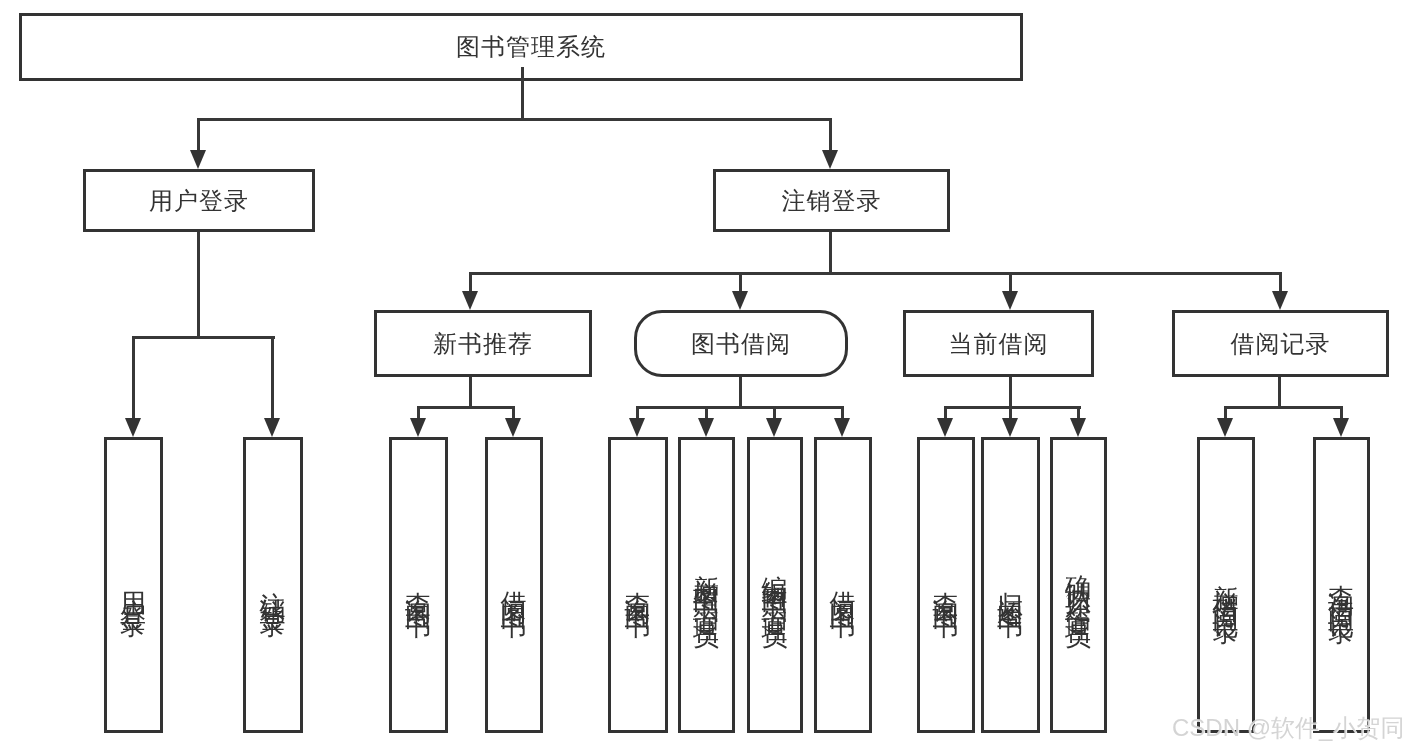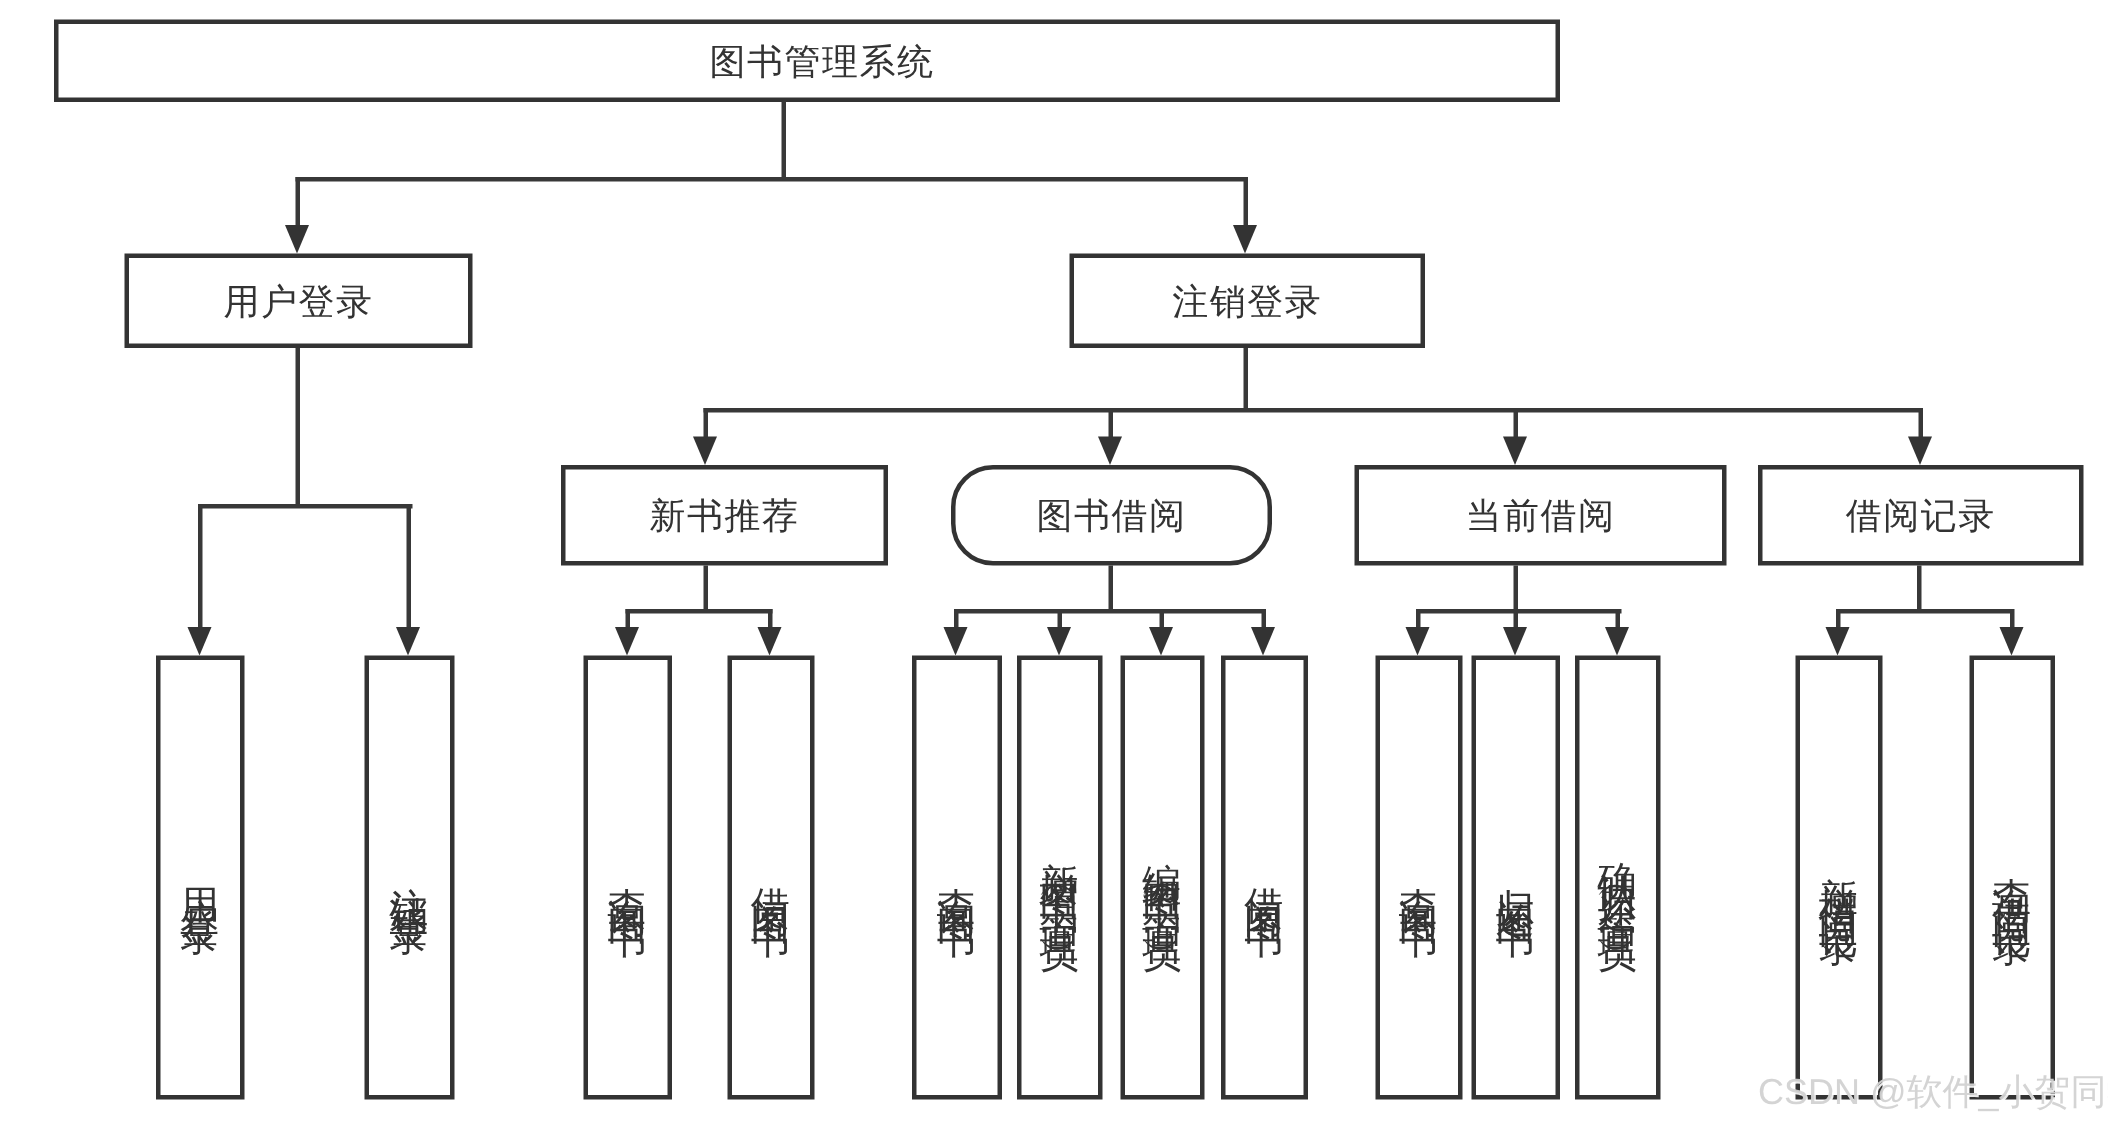--- a/index.html
+++ b/index.html
@@ -33,31 +33,31 @@
     font-size:24px;color:rgba(210,210,210,0.95);
     text-shadow:1px 1px 0 rgba(255,255,255,0.9);
     white-space:nowrap;
   }
 </style>
 </head>
 <body>
 
 <div id="stage">
 
-  <div class="node" style="left:36px;top:13px;width:1004px;height:55px;padding-left:20px;">图书管理系统</div>
+  <div class="node" style="left:19px;top:13px;width:1004px;height:68px;padding-left:20px;">图书管理系统</div>
 
   <div class="node" style="left:83px;top:169px;width:232px;height:63px;">用户登录</div>
 
   <div class="node" style="left:713px;top:169px;width:237px;height:63px;">注销登录</div>
 
   <div class="node" style="left:362px;top:310px;width:218px;height:67px;margin-left:12px;">新书推荐</div>
 
   <div class="node" style="left:634px;top:310px;width:214px;height:67px;border-radius:28px;">图书借阅</div>
 
-  <div class="node" style="left:903px;top:310px;width:248px;height:67px;">当前借阅</div>
+  <div class="node" style="left:903px;top:310px;width:191px;height:67px;">当前借阅</div>
 
   <div class="node" style="left:1172px;top:310px;width:217px;height:67px;font-family:Liberation Serif, serif;">借阅记录</div>
 
   <div class="leaf" style="left:104px;width:59px;">
     <span>用户登录</span>
     </div>
   <div class="leaf" style="left:243px;width:60px;">
     <span>注销登录</span>
     </div>
 

